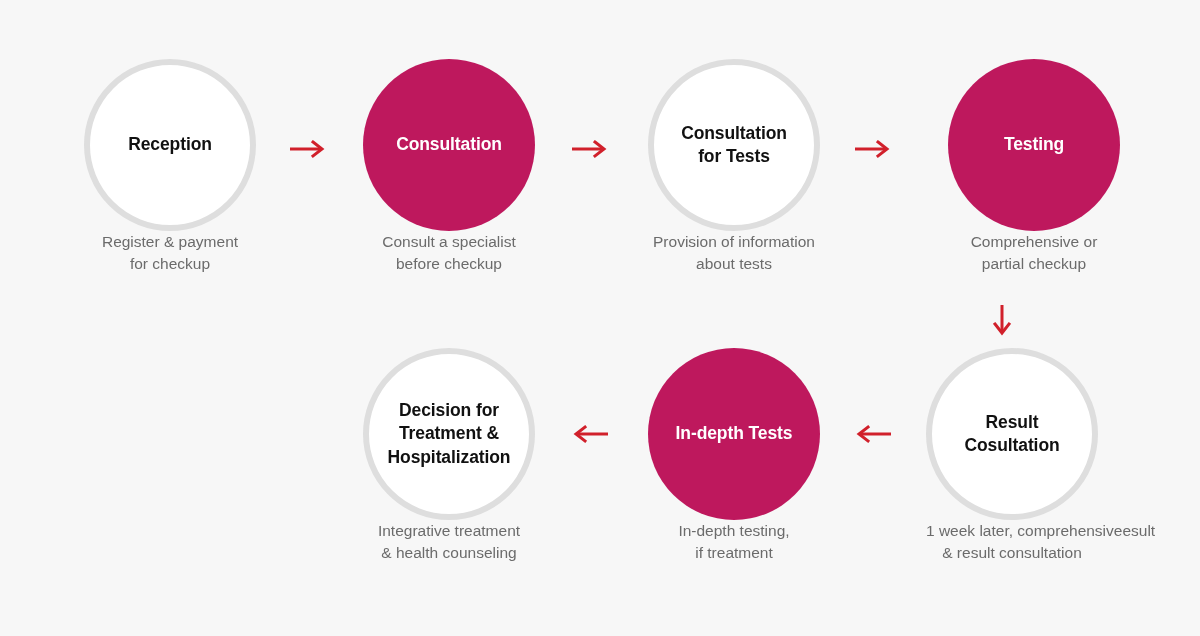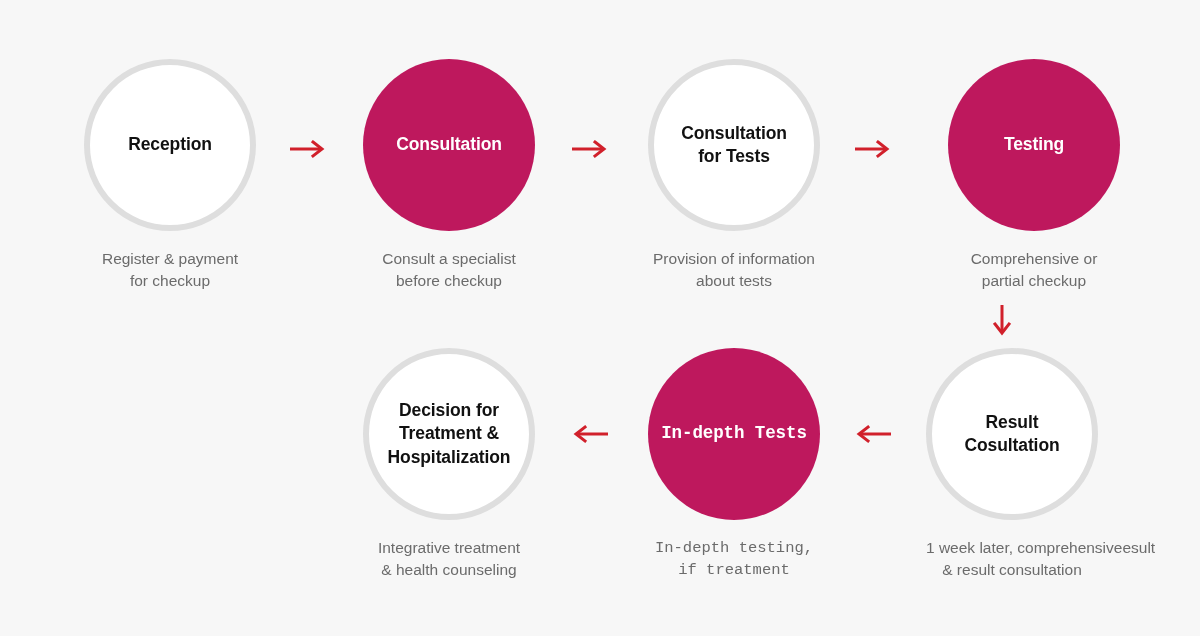--- a/index.html
+++ b/index.html
@@ -48,21 +48,21 @@
     font-size: 17.5px;
     font-weight: bold;
     line-height: 1.33;
     letter-spacing: -0.1px;
     padding: 0 8px;
   }
   .node.light .circle .title { color: #111111; }
   .node.red   .circle .title { color: #ffffff; }
 
   .node .caption {
-    margin-top: 17px;
+    margin-top: 0;
     text-align: center;
     font-size: 15.5px;
     line-height: 1.45;
     color: #6b6b6b;
     white-space: nowrap;
   }
 
   
   .arrow {
     position: absolute;
@@ -166,21 +166,21 @@
     </div>
   </div>
 
   <div class="arrow" style="left:853px; top:424px;">
     <svg width="40" height="20" viewBox="0 0 40 20" aria-hidden="true">
       <path d="M38 10 H8" stroke="#d1202b" stroke-width="3" fill="none"></path>
       <path d="M15 3 L6 10 L15 17" stroke="#d1202b" stroke-width="3" fill="none" stroke-linecap="square"></path>
     </svg>
   </div>
 
-  <div class="node red" style="left:648px; top:348px;font-family:Liberation Mono, monospace;">
+  <div class="node red" style="left:648px; top:348px;">
     <div class="circle">
       <div class="title">
         <div>In-depth Tests</div>
       </div>
     </div>
     <div class="caption">
       <div>In-depth testing,</div>
       <div>if treatment</div>
     </div>
   </div>

